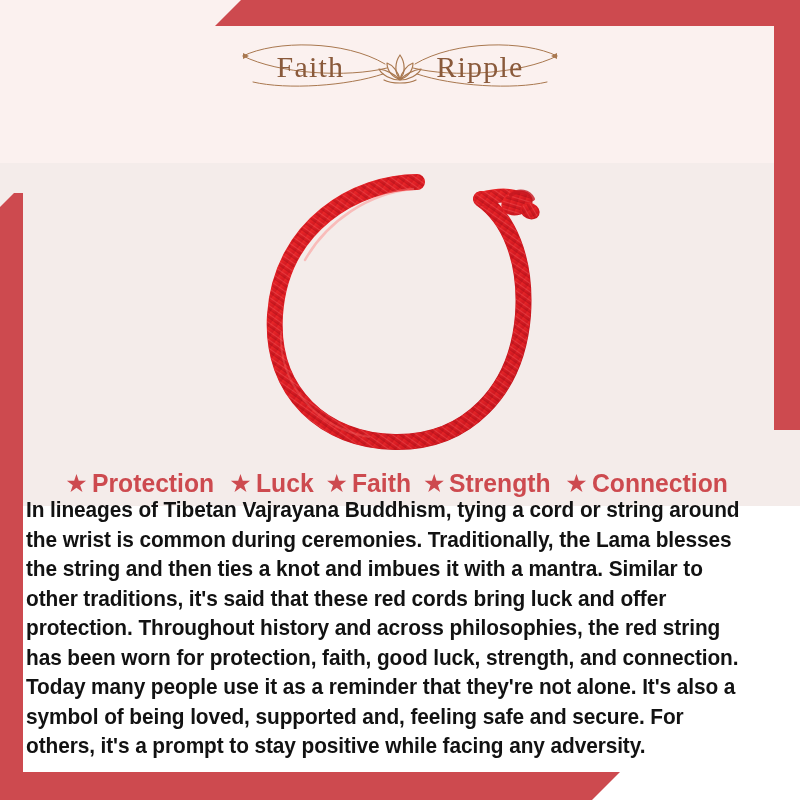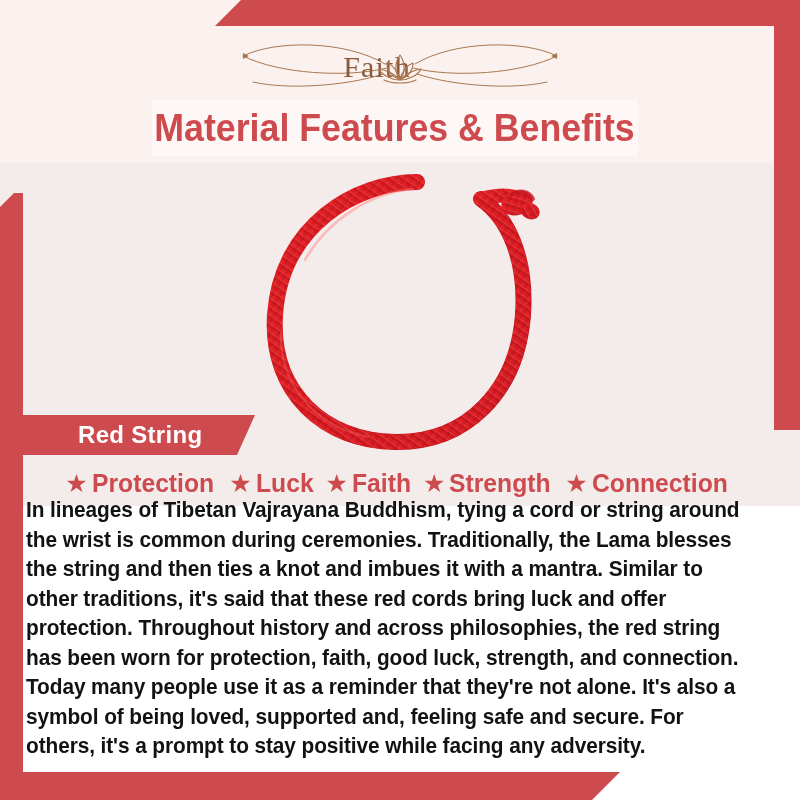--- a/index.html
+++ b/index.html
@@ -233,36 +233,34 @@
           <path d="M322 18 C 286 36, 218 40, 178 30"></path>
           <path d="M18 44 C 52 52, 112 48, 148 36"></path>
           <path d="M312 44 C 278 52, 218 48, 182 36"></path>
         </g>
         <g fill="#a9784f">
           <polygon points="8,15 14,18 8,21"></polygon>
           <polygon points="322,15 316,18 322,21"></polygon>
         </g>
       </svg>
       <span class="logo-word logo-left">Faith</span>
+      <span class="logo-word logo-right">Ripple</span>
       <svg class="logo-lotus" width="52" height="40" viewBox="0 0 52 40">
         <g fill="none" stroke="#a9784f" stroke-width="1.2" stroke-linejoin="round" stroke-linecap="round">
           <path d="M26 8 C 21 15, 20 26, 26 32 C 32 26, 31 15, 26 8 Z"></path>
           <path d="M26 32 C 19 31, 13 24, 13 16 C 19 18, 24 25, 26 32 Z"></path>
           <path d="M26 32 C 33 31, 39 24, 39 16 C 33 18, 28 25, 26 32 Z"></path>
           <path d="M26 33 C 17 33, 8 28, 5 22 C 12 23, 21 27, 26 33 Z"></path>
           <path d="M26 33 C 35 33, 44 28, 47 22 C 40 23, 31 27, 26 33 Z"></path>
           <path d="M10 33 C 17 37, 35 37, 42 33"></path>
         </g>
       </svg>
     </div>
   </div>
 
-  <div class="title-banner">
-    <span class="title-text">Material Features &amp; Benefits</span>
-  </div>
 
   <div class="product-area">
     <svg width="330" height="300" viewBox="0 0 330 300">
       <defs>
         <linearGradient id="cordGrad" x1="0" y1="0" x2="1" y2="1">
           <stop offset="0%" stop-color="#ef2b2b"></stop>
           <stop offset="45%" stop-color="#d81a22"></stop>
           <stop offset="100%" stop-color="#b8141c"></stop>
         </linearGradient>
         <pattern id="braid" width="7" height="7" patternUnits="userSpaceOnUse" patternTransform="rotate(35)">
@@ -292,23 +290,20 @@
         <ellipse cx="285" cy="46" rx="10" ry="8" fill="url(#cordGrad)" transform="rotate(25 285 46)"></ellipse>
         <ellipse cx="285" cy="46" rx="9" ry="7" fill="url(#braid)" opacity="0.85" transform="rotate(25 285 46)"></ellipse>
         <path d="M266 30 C 274 24, 284 26, 288 34" fill="none" stroke="#c51820" stroke-width="4" stroke-linecap="round" opacity="0.8"></path>
       </g>
 
       <path d="M60 95 C 82 56, 124 28, 168 24" fill="none" stroke="#ff7a78" stroke-width="2.5" stroke-linecap="round" opacity="0.42"></path>
       <path d="M36 168 C 34 216, 68 262, 124 272" fill="none" stroke="#ff7a78" stroke-width="2" stroke-linecap="round" opacity="0.3"></path>
     </svg>
   </div>
 
-  <div class="ribbon">
-    <span class="ribbon-text">Red String</span>
-  </div>
 
   <div class="benefits">
     <span class="benefit">
       <span class="benefit-star">★</span>
       <span class="benefit-label">Protection</span>
     </span>
     <span class="benefit">
       <span class="benefit-star">★</span>
       <span class="benefit-label">Luck</span>
     </span>

